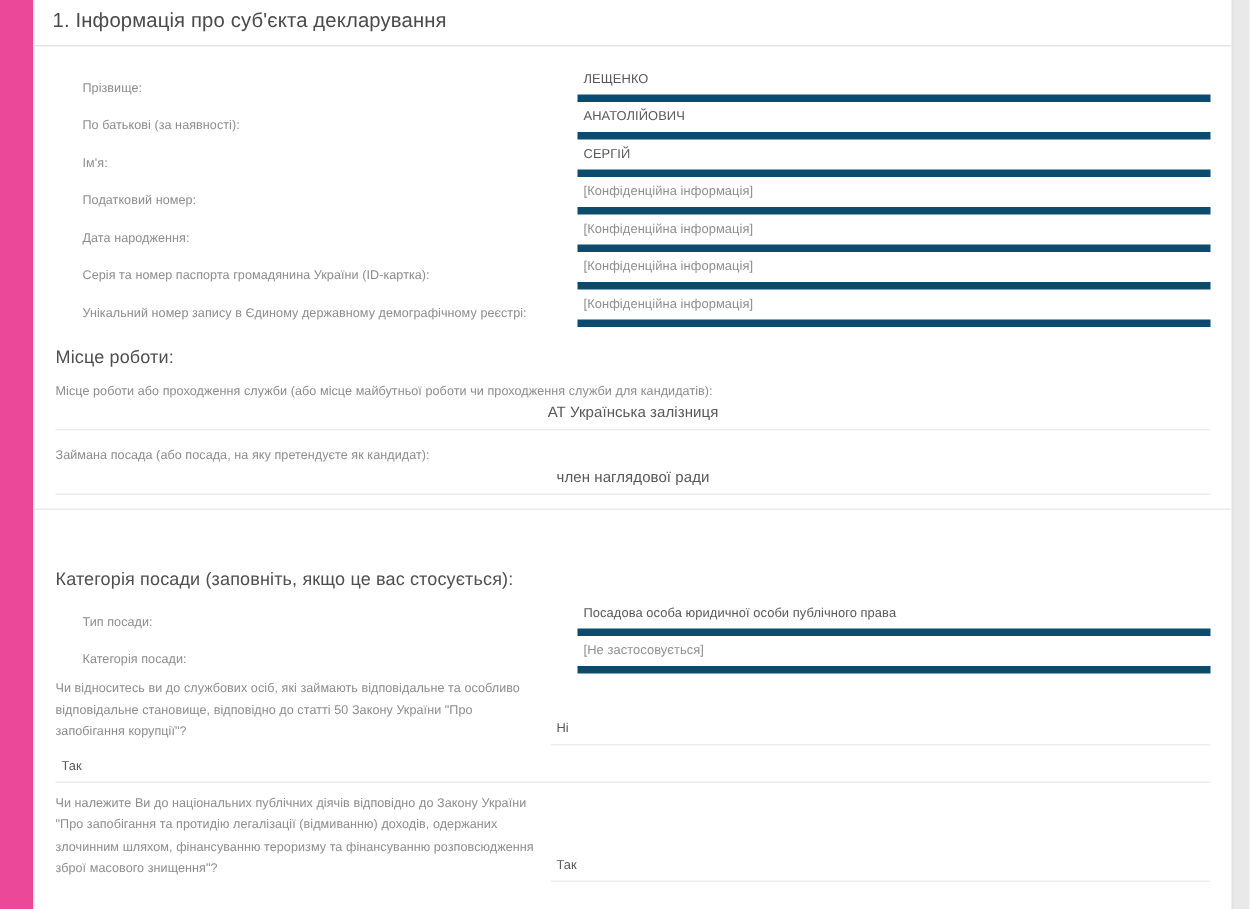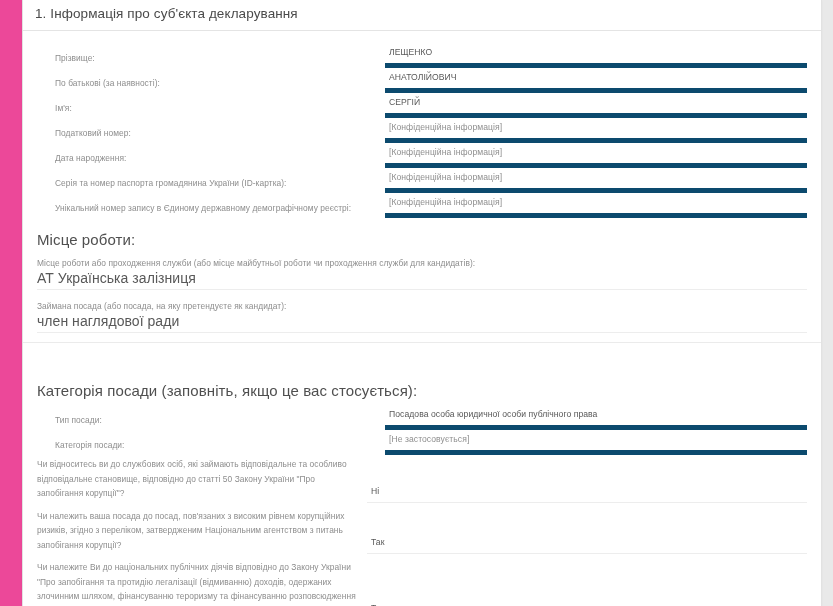--- a/index.html
+++ b/index.html
@@ -84,45 +84,46 @@
   .row .value.muted {
     color: #8f8f8f;
   }
 
   
   .row.tall { align-items: flex-end; }
   .row.tall .label { padding-bottom: 3px; }
 
   
   .subhead {
-    font-size: 15px;
+    font-size: 12px;
     color: #4f4f4f;
     font-weight: 400;
     margin: 13px 0 8px 0;
     letter-spacing: 0.1px;
   }
 
   
   .stacked {
     border-bottom: 1px solid #ededed;
     padding-bottom: 3px;
     margin-bottom: 9px;
   }
   .stacked .label {
     font-size: 8.4px;
     color: #8d8d8d;
     line-height: 14px;
     letter-spacing: 0.05px;
   }
   .stacked .value {
-    font-size: 14px;
+    font-size: 10px;
     color: #585858;
     line-height: 15px;
     letter-spacing: 0.05px;
     padding-top: 1px;
+    text-align: center;
   }
 
   
   .divider {
     border-bottom: 1px solid #ebebeb;
     margin: 1px -14px 0 -14px;
   }
 
   .spacer-lg { height: 26px; }
 
@@ -255,21 +256,20 @@
       </div>
 
       <div class="qrow">
         <div class="label">Чи відноситесь ви до службових осіб, які займають відповідальне та особливо відповідальне становище, відповідно до статті 50 Закону України "Про запобігання корупції"?</div>
         <div class="value-wrap">
           <div class="value">Ні</div>
         </div>
       </div>
 
       <div class="qrow">
-        <div class="label">Чи належить ваша посада до посад, пов'язаних з високим рівнем корупційних ризиків, згідно з переліком, затвердженим Національним агентством з питань запобігання корупції?</div>
         <div class="value-wrap">
           <div class="value">Так</div>
         </div>
       </div>
 
       <div class="qrow">
         <div class="label">Чи належите Ви до національних публічних діячів відповідно до Закону України "Про запобігання та протидію легалізації (відмиванню) доходів, одержаних злочинним шляхом, фінансуванню тероризму та фінансуванню розповсюдження зброї масового знищення"?</div>
         <div class="value-wrap">
           <div class="value">Так</div>
         </div>

